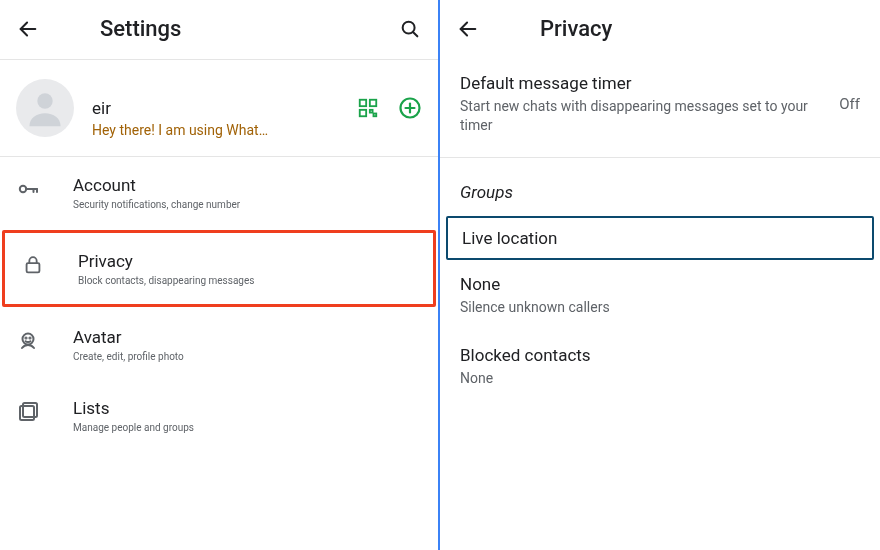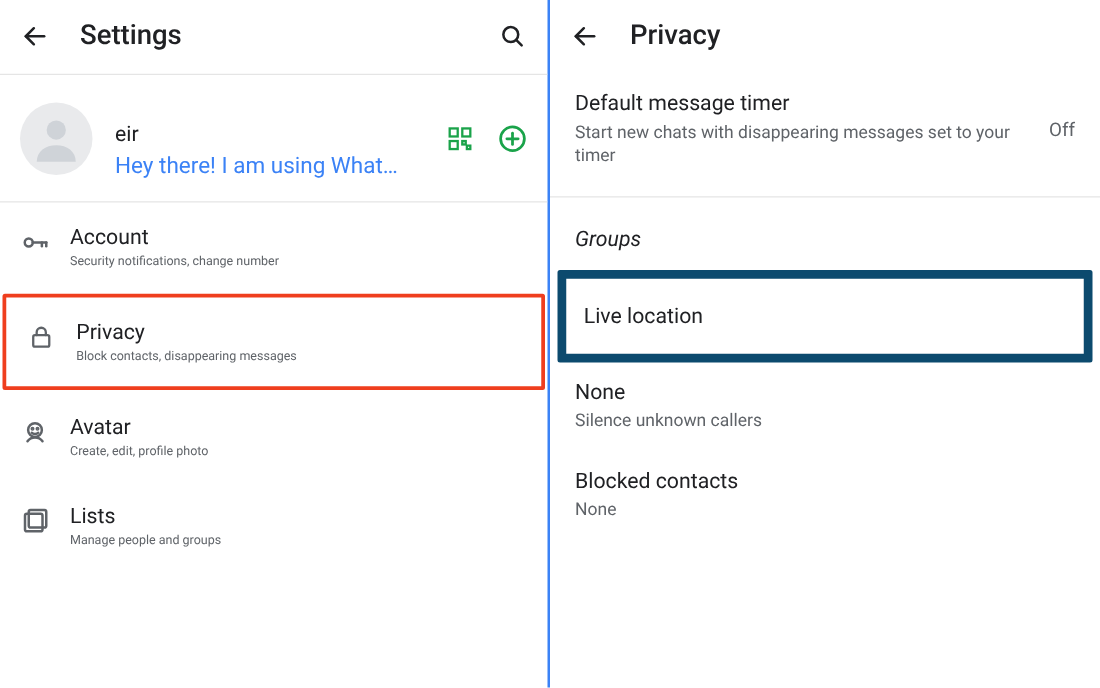--- a/index.html
+++ b/index.html
@@ -15,20 +15,21 @@
     height: 100%;
     overflow: hidden;
     position: relative;
   }
   .pane-left { width: 440px; border-right: 2px solid #3b82f6; }
   .pane-right { width: 440px; }
   .header {
     display: flex;
     align-items: center;
     padding: 16px 16px 18px 16px;
+    gap: 36px;
   }
   .back-btn {
     width: 24px; height: 24px;
     display: flex; align-items: center; justify-content: center;
     cursor: pointer;
     color: #202124;
   }
   .header-title {
     font-size: 22px;
     font-weight: 500;
@@ -51,42 +52,42 @@
   }
   .avatar {
     width: 58px; height: 58px;
     border-radius: 50%;
     background: #e9eaec;
     display: flex; align-items: center; justify-content: center;
     flex-shrink: 0;
   }
   .profile-info { margin-left: 18px; flex: 1; min-width: 0; margin-top: 20px; }
   .profile-name { font-size: 17px; color: #202124; }
-  .profile-status { font-size: 18px; color: #3b82f6; margin-top: 4px; white-space: nowrap; overflow: hidden; text-overflow: ellipsis; }
+  .profile-status { font-size: 14px; color: #a16207; margin-top: 4px; white-space: nowrap; overflow: hidden; text-overflow: ellipsis; }
   .profile-actions { display: flex; align-items: center; gap: 18px; margin-left: 8px; }
   .qr-btn, .add-btn {
     width: 24px; height: 24px;
     display: flex; align-items: center; justify-content: center;
     cursor: pointer;
   }
   .list-item {
     display: flex;
     align-items: flex-start;
     padding: 18px 16px;
     cursor: pointer;
     position: relative;
   }
   .list-icon {
     width: 24px; height: 24px;
     flex-shrink: 0;
     display: flex; align-items: center; justify-content: center;
     color: #5f6368;
     margin-top: 2px;
   }
-  .list-body { margin-left: 16px; flex: 1; min-width: 0; }
+  .list-body { margin-left: 33px; flex: 1; min-width: 0; }
   .list-title { font-size: 17px; color: #202124; }
   .list-sub { font-size: 10px; color: #5f6368; margin-top: 4px; }
   .highlight-box {
     border: 3px solid #ef3e1e;
     border-radius: 2px;
   }
   .section-heading {
     font-size: 15px;
     color: #5f6368;
     font-weight: 500;
@@ -96,24 +97,24 @@
     padding: 14px 20px;
     cursor: pointer;
     display: flex;
     align-items: flex-start;
   }
   .r-body { flex: 1; min-width: 0; }
   .r-title { font-size: 17px; color: #202124; }
   .r-sub { font-size: 14px; color: #5f6368; margin-top: 4px; line-height: 1.35; }
   .r-value { font-size: 15px; color: #5f6368; margin-left: 12px; align-self: center; }
   .r-highlight {
-    border: 7px solid #0c4a6e;
+    border: 2px solid #0c4a6e;
     border-radius: 2px;
     margin: 0 6px;
-    padding: 20px 14px;
+    padding: 10px 14px;
   }
   svg { display: block; }
 </style>
 </head>
 <body>
 
 <div class="pane pane-left">
   <div class="header">
     <div class="back-btn">
       <svg width="22" height="22" viewBox="0 0 24 24" fill="none" stroke="#202124" stroke-width="2.2" stroke-linecap="round" stroke-linejoin="round">

